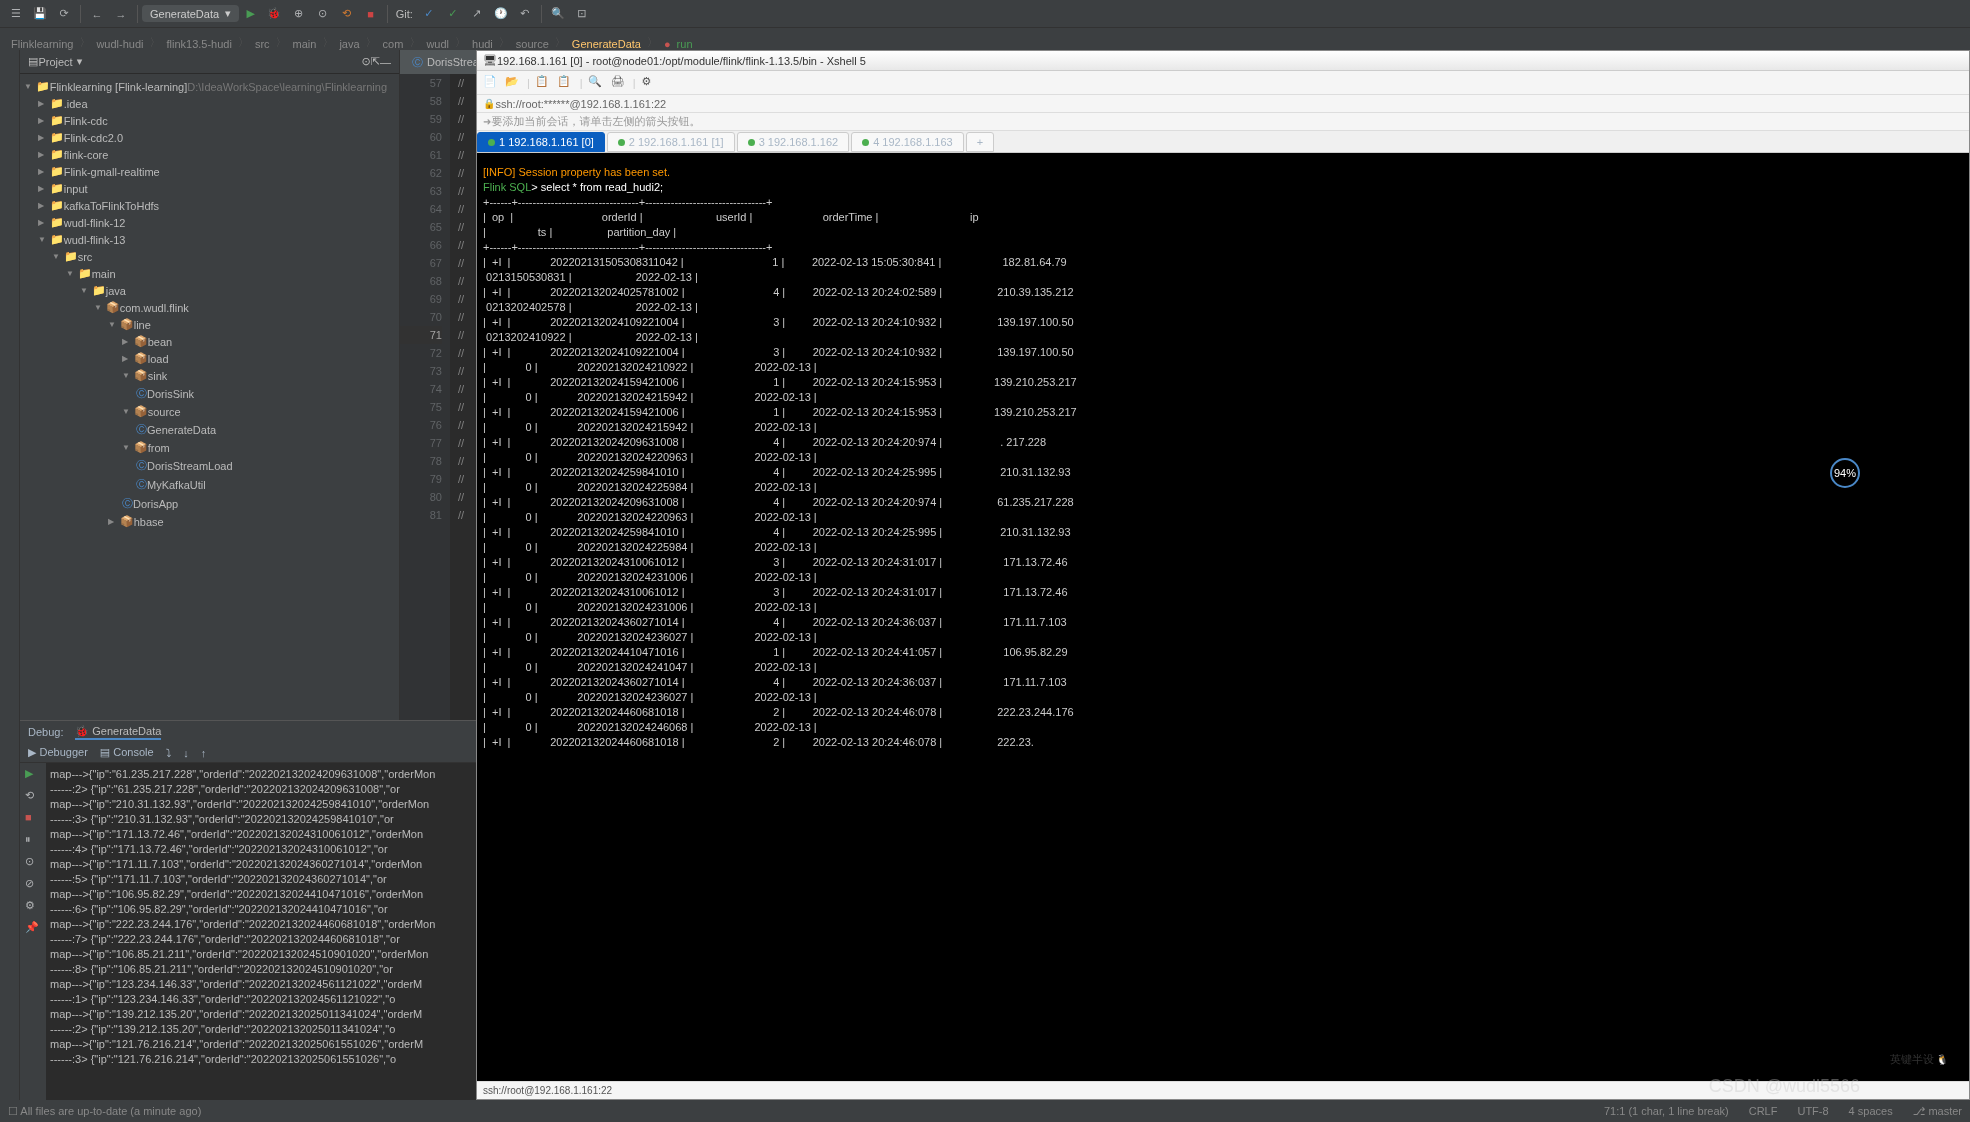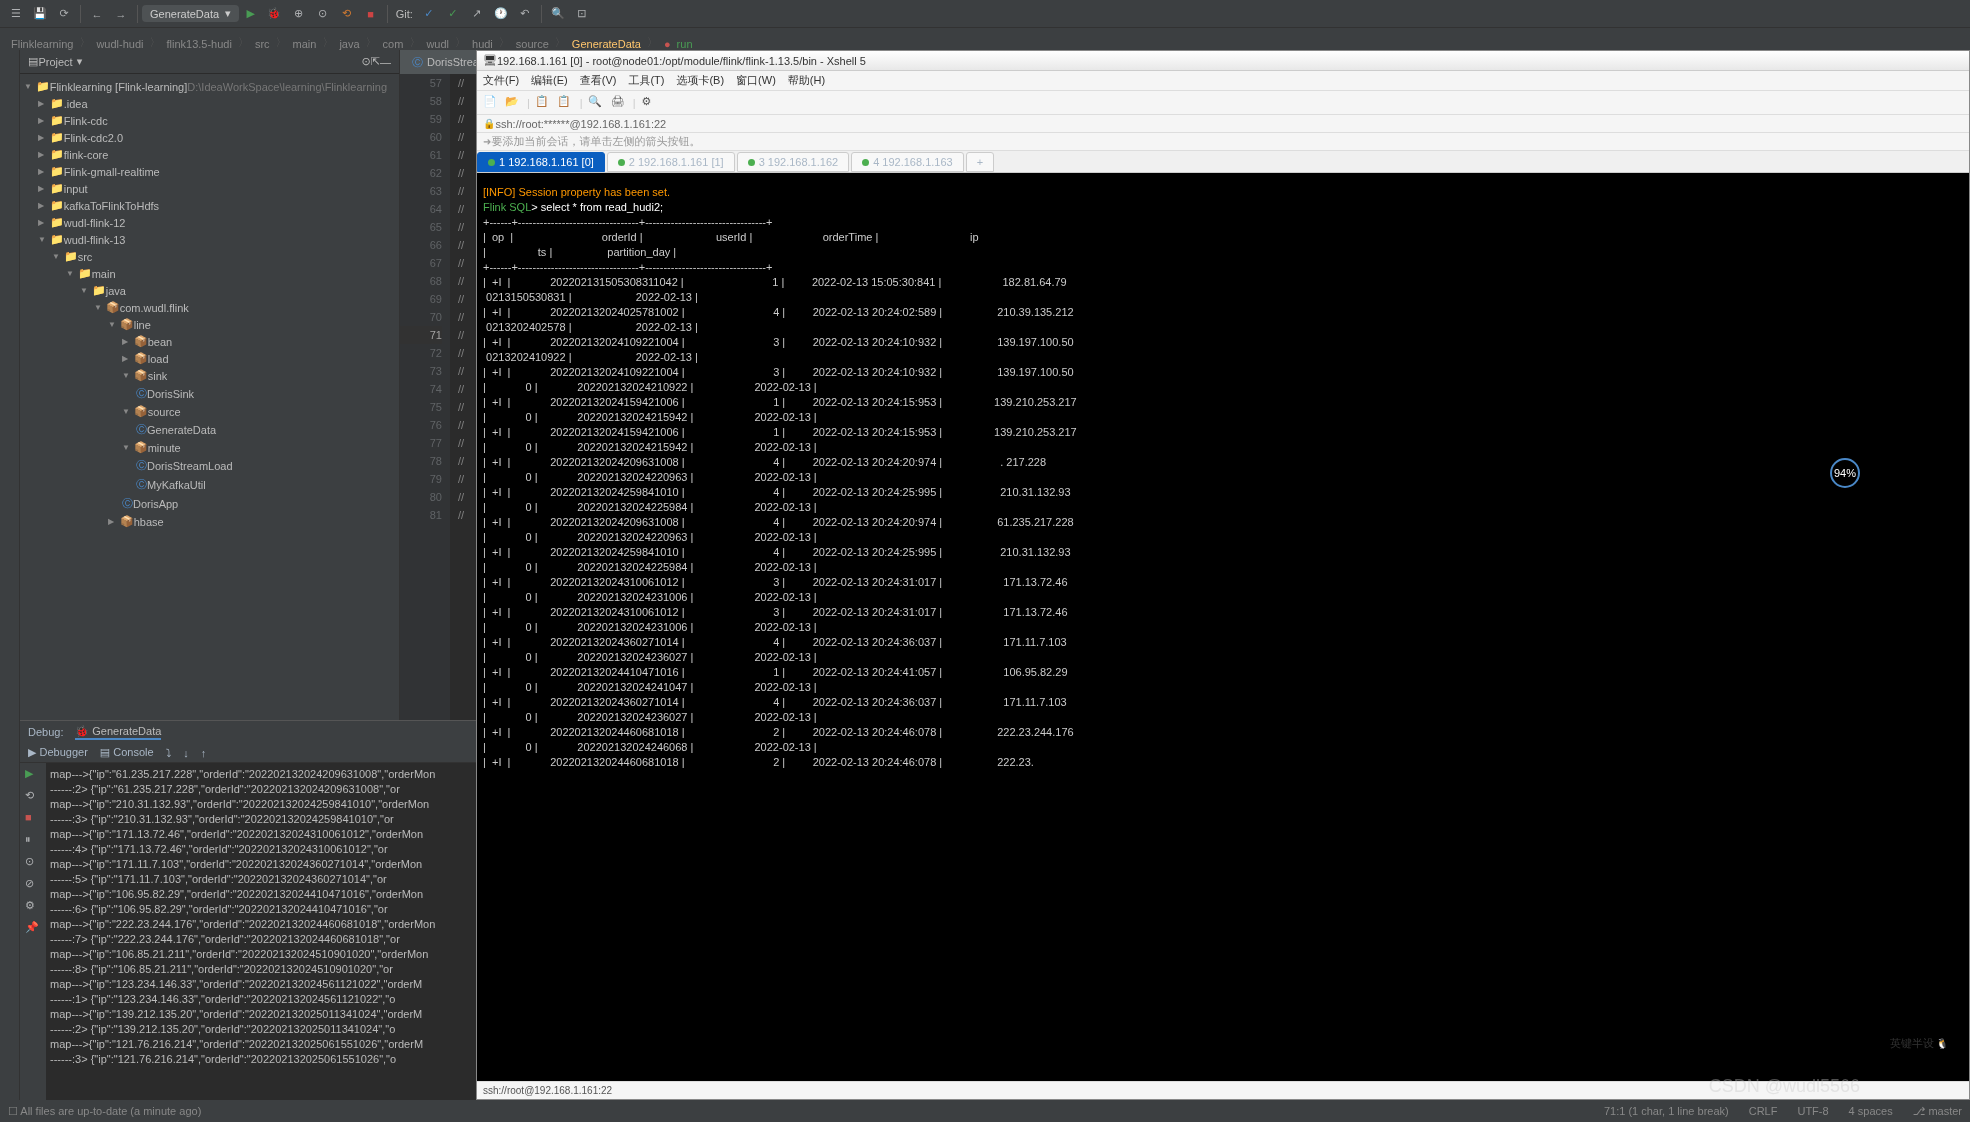--- a/index.html
+++ b/index.html
@@ -56,21 +56,21 @@
 .xshell-tab .dot{width:7px;height:7px;border-radius:50%}
 .dot.green{background:#4caf50}
 .xshell-term{flex:1;background:#000;color:#ccc;font-family:Consolas,Monaco,monospace;font-size:12px;line-height:15px;padding:12px 6px;white-space:pre;overflow:auto}
 .xshell-term .info{color:#ff9800}
 .xshell-term .prompt{color:#4caf50}
 .xshell-term .cmd{color:#fff}
 .xshell-footer{height:18px;background:#f5f5f5;border-top:1px solid #ddd;display:flex;align-items:center;padding:0 6px;font-size:10px;color:#555;gap:8px}
 .xshell-status{height:18px;background:#f5f5f5;border-top:1px solid #ddd;padding:4px 6px;font-size:10px;color:#555;display:flex;align-items:center}
 .watermark{position:fixed;right:110px;bottom:25px;color:rgba(200,200,200,0.4);font-size:18px;z-index:100}
 .badge-94{position:fixed;right:110px;top:458px;width:30px;height:30px;border:2px solid #4a88c7;border-radius:50%;display:flex;align-items:center;justify-content:center;color:#fff;font-size:11px;z-index:100;background:rgba(0,0,0,0.3)}
-.mascot{position:fixed;right:10px;bottom:36px;width:70px;height:50px;z-index:100;font-size:10px;color:#333}
+.mascot{position:fixed;right:10px;bottom:20px;width:70px;height:50px;z-index:100;font-size:10px;color:#333}
 </style>
 </head>
 <body>
 
 <div class="toolbar">
   <span class="icon">☰</span>
   <span class="icon">💾</span>
   <span class="icon">⟳</span>
   <span class="sep"></span>
   <span class="icon">←</span>
@@ -319,21 +319,21 @@
       <div class="tree-item">
           <span class="tree-indent"></span>
           <span class="tree-indent"></span>
           <span class="tree-indent"></span>
           <span class="tree-indent"></span>
           <span class="tree-indent"></span>
           <span class="tree-indent"></span>
           <span class="tree-indent"></span>
           <span class="tree-arrow">▼</span>
           <span class="folder-ic">📦</span> 
-          <span class="tree-label">minute</span>
+          <span class="tree-label">from</span>
         </div>
       <div class="tree-item">
           <span class="tree-indent"></span>
           <span class="tree-indent"></span>
           <span class="tree-indent"></span>
           <span class="tree-indent"></span>
           <span class="tree-indent"></span>
           <span class="tree-indent"></span>
           <span class="tree-indent"></span>
           <span class="tree-indent"></span>
@@ -437,29 +437,20 @@
           <div>//</div>
           <div>//</div>
           <div>//</div>
           <div>//</div>
         </div>
     </div>
   </div>
 
   <div class="xshell">
     <div class="xshell-title">🖥 <span>192.168.1.161 [0] - root@node01:/opt/module/flink/flink-1.13.5/bin - Xshell 5</span></div>
-    <div class="xshell-menu" id="xmenu">
-        <span>文件(F)</span>
-        <span>编辑(E)</span>
-        <span>查看(V)</span>
-        <span>工具(T)</span>
-        <span>选项卡(B)</span>
-        <span>窗口(W)</span>
-        <span>帮助(H)</span>
-      </div>
     <div class="xshell-toolbar">
       <span class="xbtn">📄</span>
       <span class="xbtn">📂</span>
       <span style="color:#ccc">|</span>
       <span class="xbtn">📋</span>
       <span class="xbtn">📋</span>
       <span style="color:#ccc">|</span>
       <span class="xbtn">🔍</span>
       <span class="xbtn">🖨</span>
       <span style="color:#ccc">|</span>

